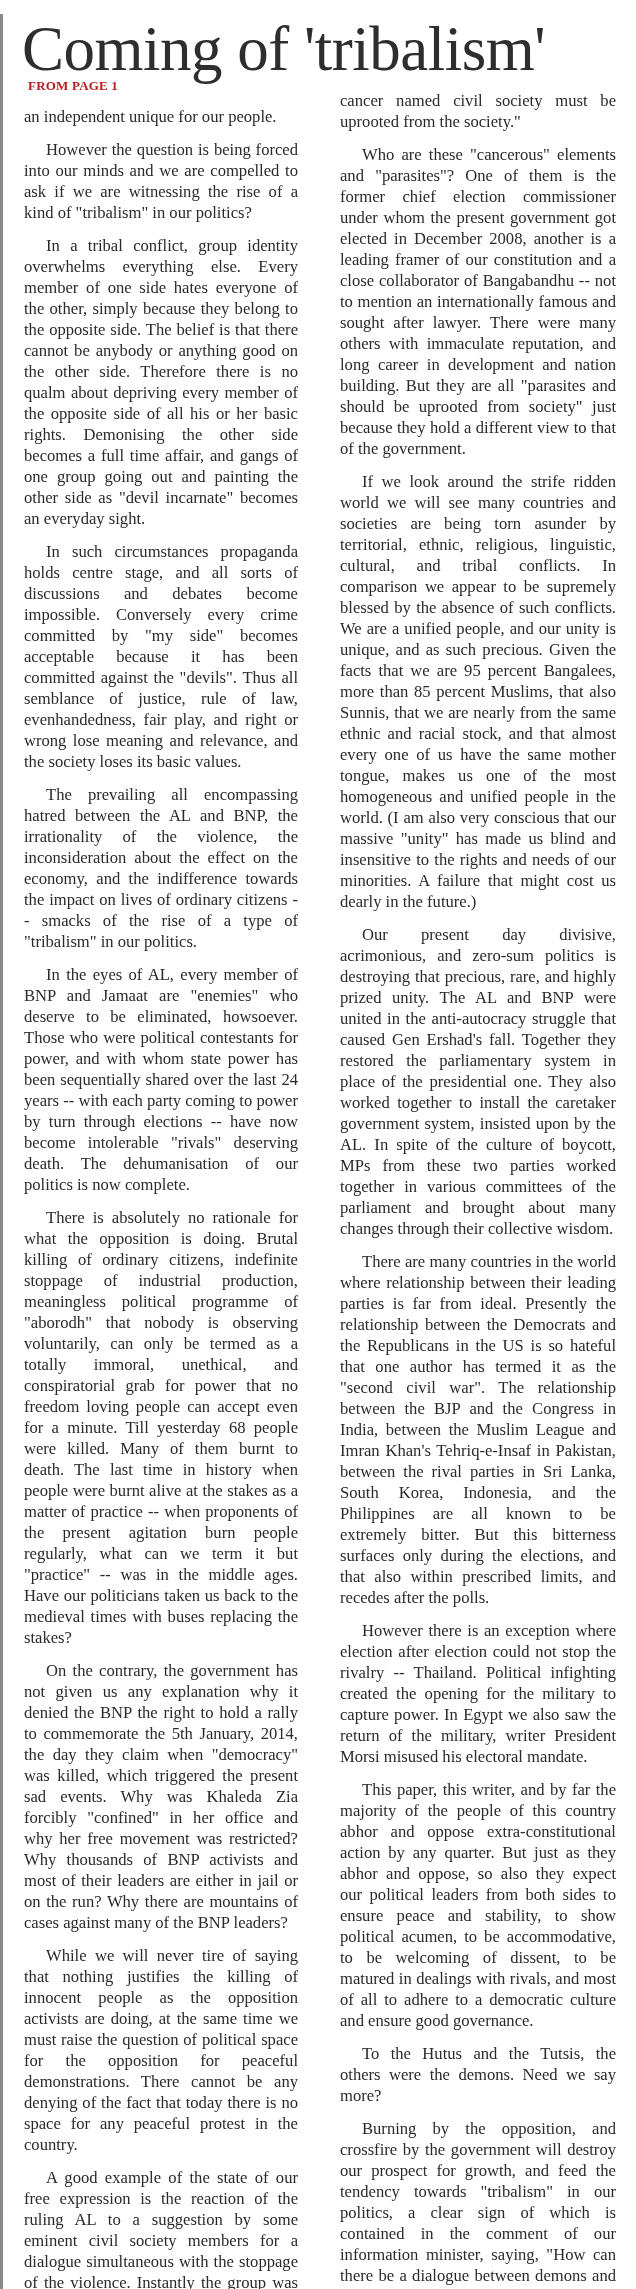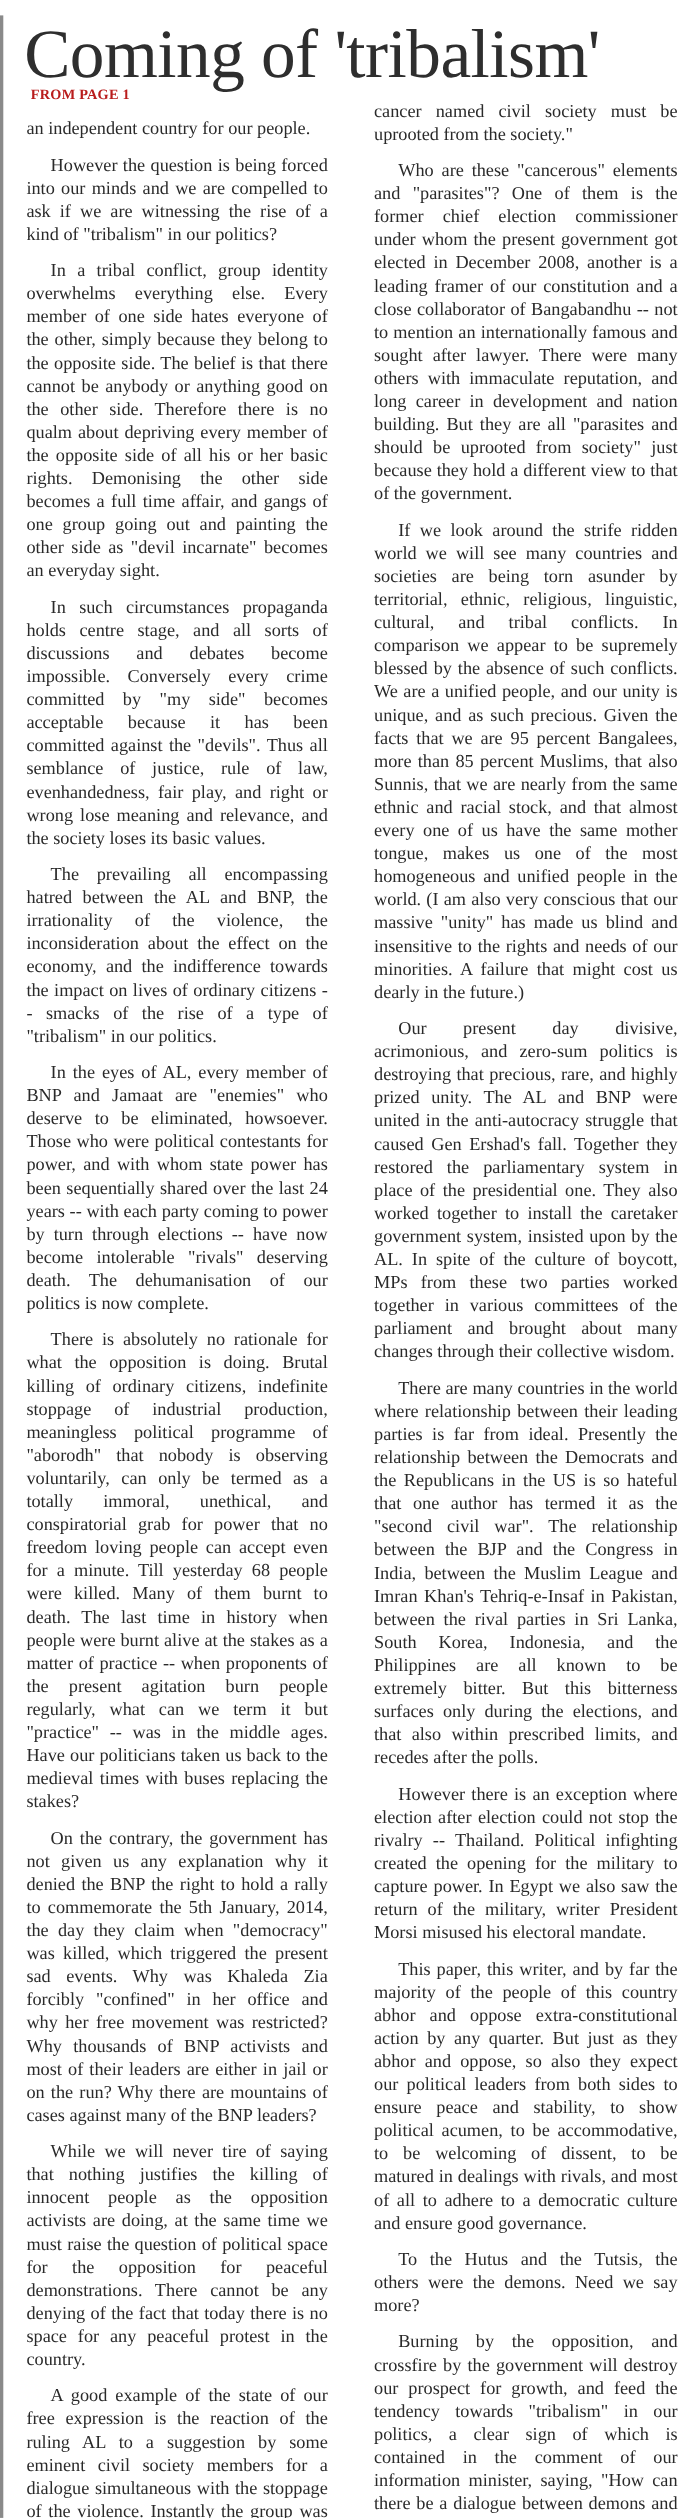--- a/index.html
+++ b/index.html
@@ -63,21 +63,21 @@
 </head>
 <body>
 
 <div class="left-rule"></div>
 
 <h1 class="headline">Coming of 'tribalism'</h1>
 
 <div class="columns">
   <div class="col left">
     <div class="kicker">FROM PAGE 1</div>
-    <p class="para noindent">an independent country for our people.</p>
+    <p class="para noindent">an independent unique for our people.</p>
     <p class="para">However the question is being forced into our minds and we are compelled to ask if we are witnessing the rise of a kind of "tribalism" in our politics?</p>
     <p class="para">In a tribal conflict, group identity overwhelms everything else. Every member of one side hates everyone of the other, simply because they belong to the opposite side. The belief is that there cannot be anybody or anything good on the other side. Therefore there is no qualm about depriving every member of the opposite side of all his or her basic rights. Demonising the other side becomes a full time affair, and gangs of one group going out and painting the other side as "devil incarnate" becomes an everyday sight.</p>
     <p class="para">In such circumstances propaganda holds centre stage, and all sorts of discussions and debates become impossible.  Conversely every crime committed by "my side" becomes acceptable because it has been committed against the "devils". Thus all semblance of justice, rule of law, evenhandedness, fair play, and right or wrong lose meaning and relevance, and the society loses its basic values.</p>
     <p class="para">The prevailing all encompassing hatred between the AL and BNP, the irrationality of the violence, the inconsideration about the effect on the economy, and the indifference towards the impact on lives of ordinary citizens -- smacks of the rise of a type of "tribalism" in our politics.</p>
     <p class="para">In the eyes of AL, every member of BNP and Jamaat are "enemies" who deserve to be eliminated, howsoever. Those who were political contestants for power, and with whom state power has been sequentially shared over the last 24 years -- with each party coming to power by turn through elections -- have now become intolerable "rivals" deserving death. The dehumanisation of our politics is now complete.</p>
     <p class="para">There is absolutely no rationale for what the opposition is doing. Brutal killing of ordinary citizens, indefinite stoppage of industrial production, meaningless political programme of "aborodh" that nobody is observing voluntarily, can only be termed as a totally immoral, unethical, and conspiratorial grab for power that no freedom loving people can accept even for a minute. Till yesterday 68 people were killed. Many of them burnt to death.  The last time in history when people were burnt alive at the stakes as a matter of practice -- when proponents of the present agitation burn people regularly, what can we term it but "practice" -- was in the middle ages. Have our politicians taken us back to the medieval times with buses replacing the stakes?</p>
     <p class="para">On the contrary, the government has not given us any explanation why it denied the BNP the right to hold a rally to commemorate the 5th January, 2014, the day they claim when "democracy" was killed, which triggered the present sad events. Why was Khaleda Zia forcibly "confined" in her office and why her free movement was restricted? Why thousands of BNP activists and most of their leaders are either in jail or on the run? Why there are mountains of cases against many of the BNP leaders?</p>
     <p class="para">While we will never tire of saying that nothing justifies the killing of innocent people as the opposition activists are doing, at the same time we must raise the question of political space for the opposition for peaceful demonstrations. There cannot be any denying of the fact that today there is no space for any peaceful protest in the country.</p>
     <p class="para">A good example of the state of our free expression is the reaction of the ruling AL to a suggestion by some eminent civil society members for a dialogue simultaneous with the stoppage of the violence. Instantly the group was condemned, with the food minister saying, "…They are like cancer on the society. This parasite…the</p>
   </div>

